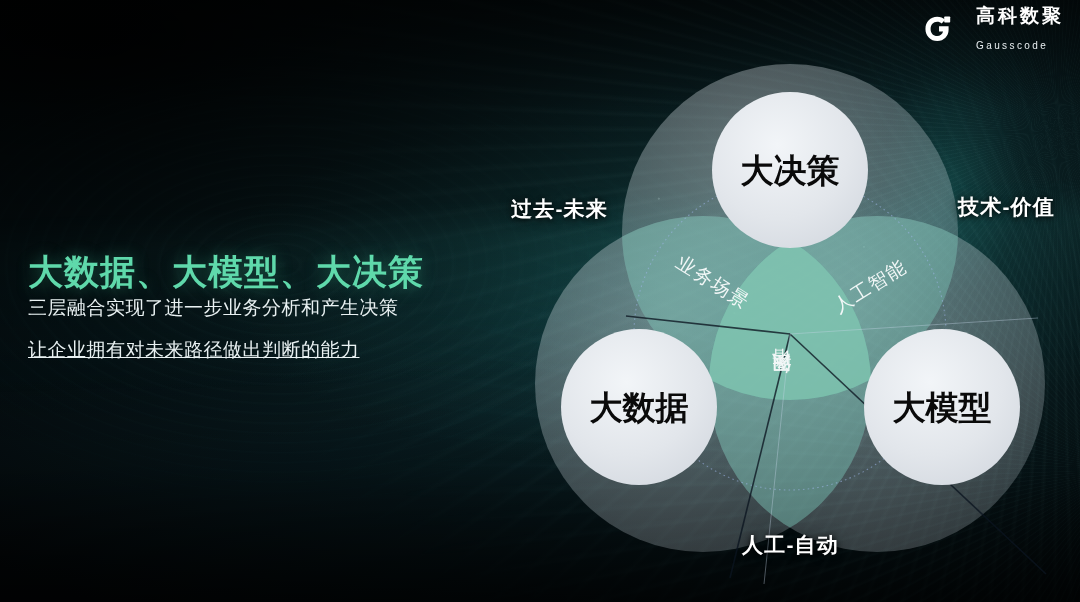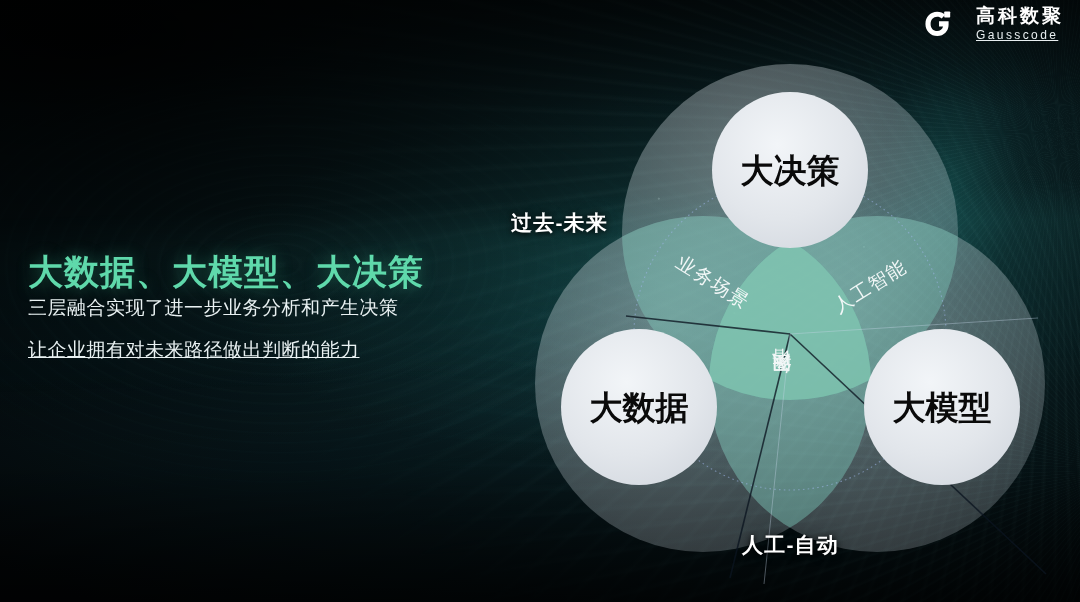--- a/index.html
+++ b/index.html
@@ -109,22 +109,22 @@
     display:flex; align-items:center; gap:23px;
     z-index:40;
   }
   #logo .mark { width:30px; height:30px; flex:0 0 30px; }
   #logo .wordmark { display:flex; flex-direction:column; align-items:flex-start; line-height:1; }
   #logo .wm-cn {
     color:#ffffff; font-size:19px; font-weight:700; letter-spacing:3px;
     white-space:nowrap;
   }
   #logo .wm-en {
-    color:#e8eef0; font-size:12px; font-weight:400; letter-spacing:2.4px;
-    margin-top:4px; white-space:nowrap;text-decoration:underline;
+    color:#e8eef0; font-size:10px; font-weight:400; letter-spacing:2.4px;
+    margin-top:16px; white-space:nowrap;
   }
 
   
   #copy {
     position:absolute; left:28px; top:250px; width:470px; z-index:35;
   }
   #copy .headline {
     color:#5fd9ab;
     font-size:35px; font-weight:700; letter-spacing:1px;
     line-height:1.25;
@@ -158,21 +158,21 @@
     letter-spacing:1.5px;
   }
 
   
   .axis-cap {
     position:absolute; z-index:38;
     color:#ffffff; font-size:21px; font-weight:700; letter-spacing:1.2px;
     white-space:nowrap;
     text-shadow:0 1px 5px rgba(0,0,0,.85), 0 0 12px rgba(0,0,0,.6);
   }
-  #cap-left   { left:511px; top:209px; }
+  #cap-left   { left:511px; top:195px; }
   #cap-right  { left:958px; top:193px; }
   #cap-bottom { left:742px; top:531px; }
 </style>
 </head>
 <body>
 
 <div id="slide">
 
   <div class="bg-layer bg-base"></div>
   <div class="bg-layer bg-sweep1"></div>
@@ -277,15 +277,16 @@
       <text class="lobe-label" x="141" y="389" text-anchor="middle" dominant-baseline="central">大数据</text>
       <text class="lobe-label" x="444" y="389" text-anchor="middle" dominant-baseline="central">大模型</text>
 
       <text class="inter-label" x="215" y="264" text-anchor="middle" dominant-baseline="central" transform="rotate(32 215 264)">业务场景</text>
       <text class="inter-label" x="372" y="268" text-anchor="middle" dominant-baseline="central" transform="rotate(-32 372 268)">人工智能</text>
       <text class="inter-label" x="283" y="368" text-anchor="middle" dominant-baseline="central" transform="rotate(180 283 368)" writing-mode="tb">知识图谱</text>
     </svg>
   </div>
 
   <div class="axis-cap" id="cap-left">过去-未来</div>
+  <div class="axis-cap" id="cap-right">技术-价值</div>
   <div class="axis-cap" id="cap-bottom">人工-自动</div>
 
 </div>
 
 </body></html>

